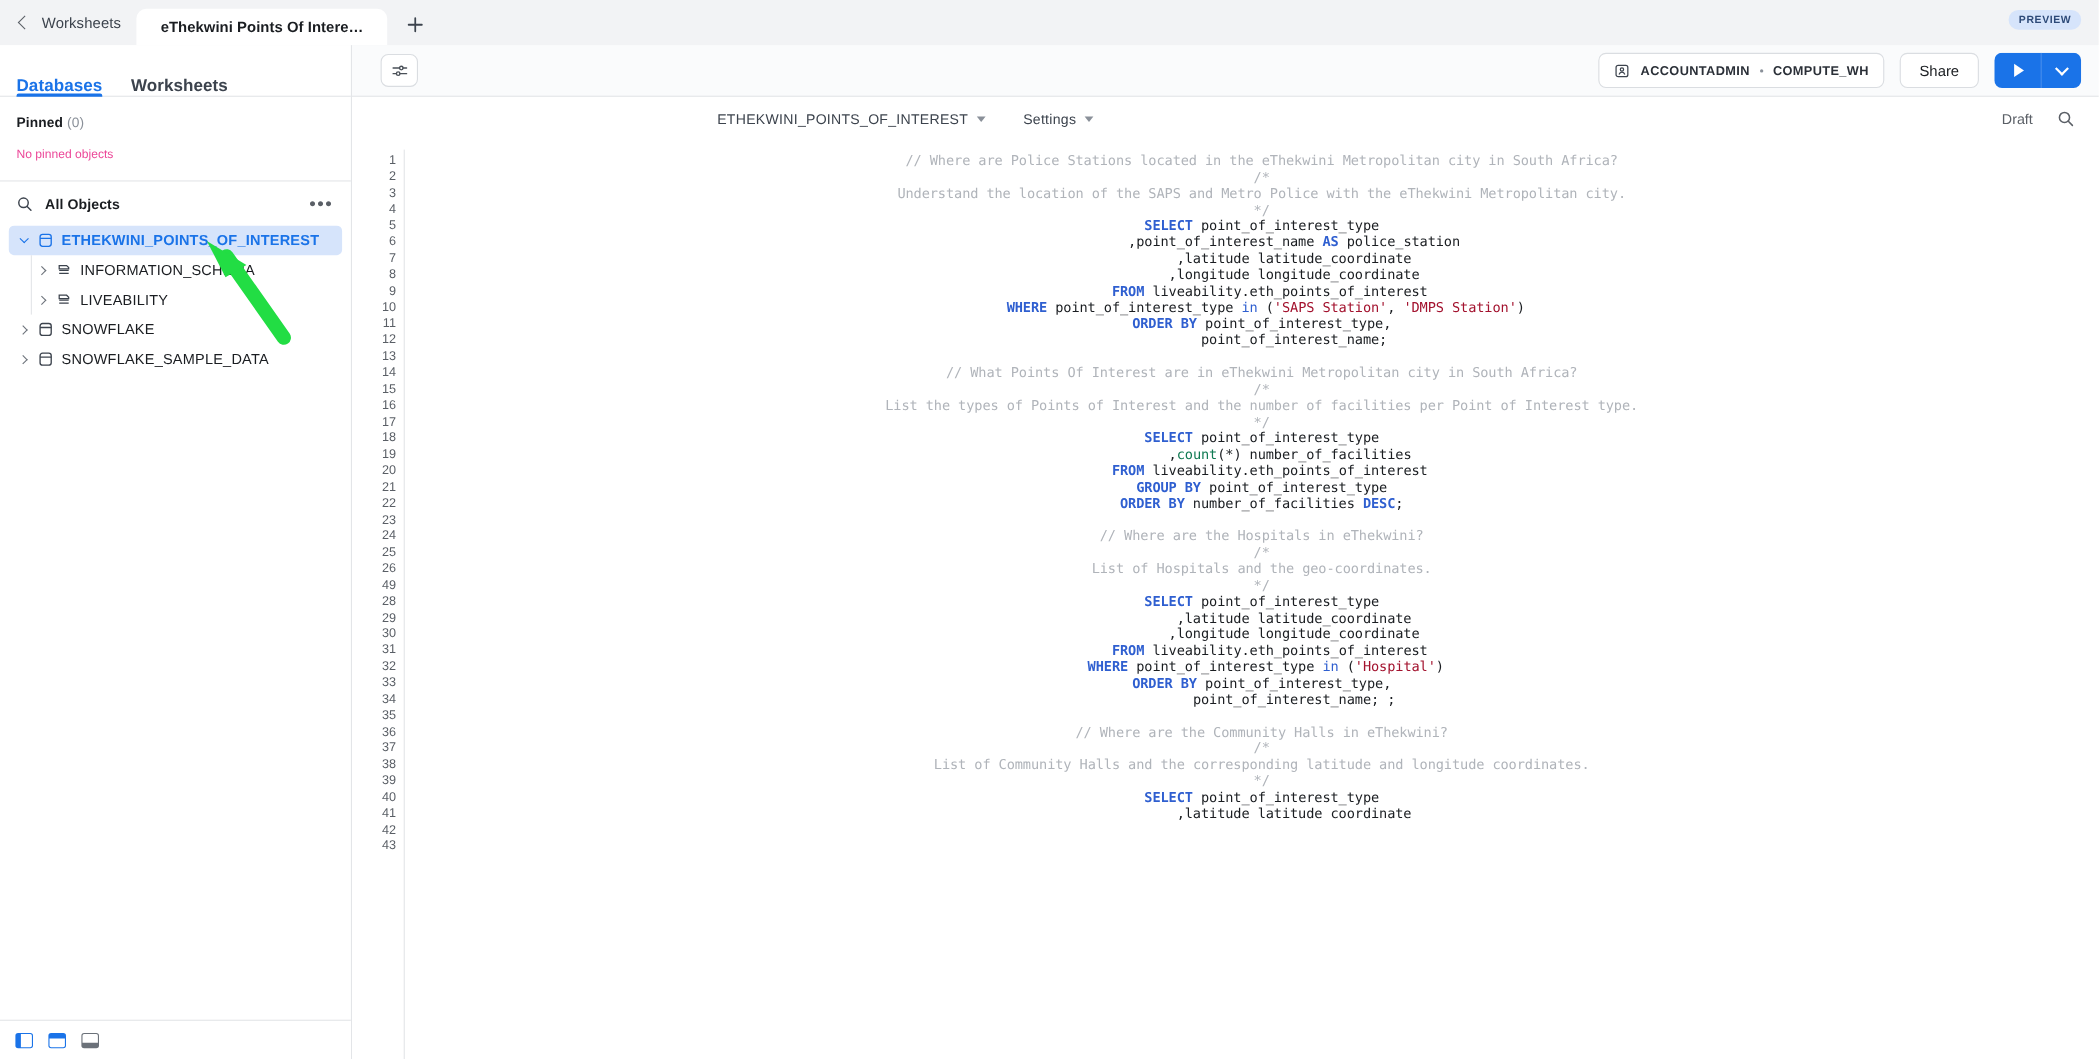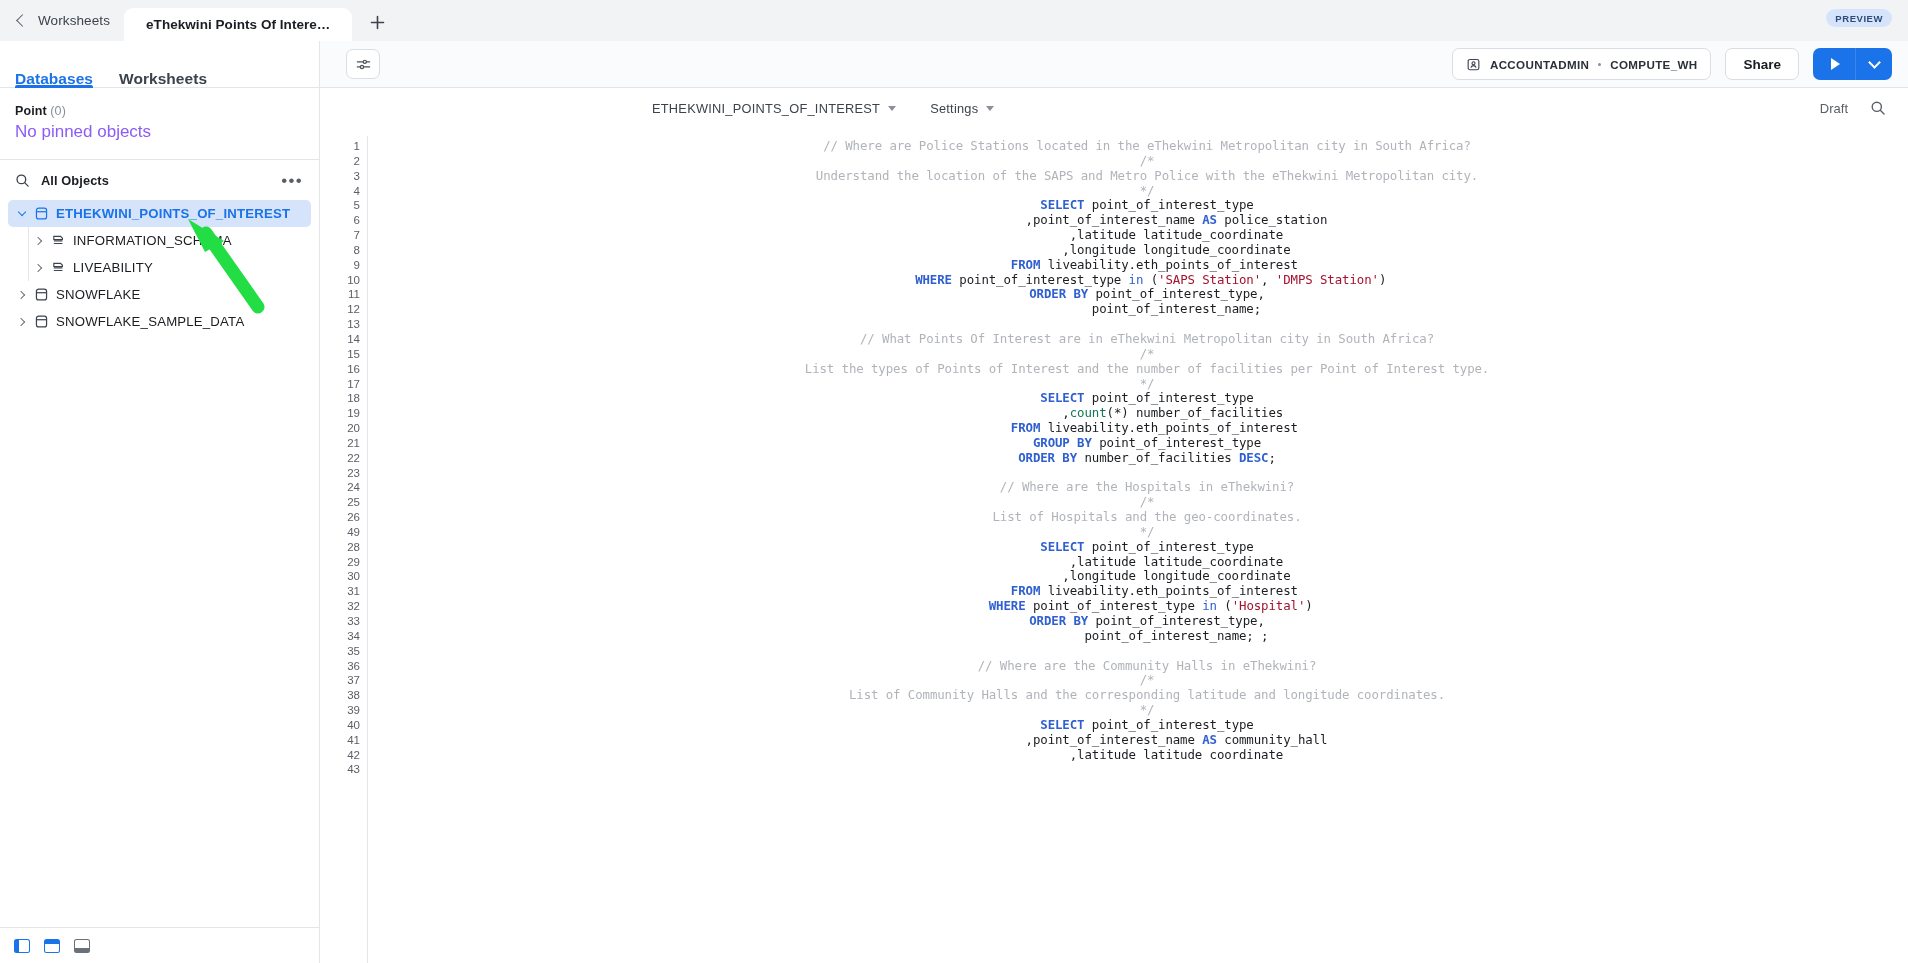--- a/index.html
+++ b/index.html
@@ -51,21 +51,21 @@
   .sb-tab { font-size: 15.5px; color: #3c434d; font-weight: 600; height: 47px; display: flex;
             align-items: flex-end; cursor: pointer; position: relative; letter-spacing: .05px; }
   .sb-tab.active { color: #1a73e8; }
   .sb-tab.active::after {
     content: ""; position: absolute; left: 0; right: 0; bottom: 0; height: 3px; background: #1a73e8;
     border-radius: 2px 2px 0 0;
   }
   .pinned-sec { padding: 16px 15px 0; }
   .pinned-title { font-size: 12.5px; color: #1a1d21; font-weight: 700; letter-spacing: .1px; }
   .pinned-title .cnt { color: #8a9099; font-weight: 400; }
-  .pinned-empty { font-size: 17px; color: #8b5cf6; margin-top: 4px; padding-bottom: 17px; }
+  .pinned-empty { font-size: 11px; color: #ec4899; margin-top: 17px; padding-bottom: 17px; }
   .sb-div { height: 1px; background: #e3e5e8; }
   .objects-row { display: flex; align-items: center; padding: 13px 14px 12px 15px; gap: 11px; }
   .obj-search-ico { width: 15px; height: 15px; flex: 0 0 15px; color: #3c434d; }
   .objects-label { font-size: 12.8px; font-weight: 700; color: #1a1d21; flex: 1; letter-spacing: .1px; }
   .dots { color: #5a5f66; font-size: 17px; letter-spacing: 1.3px; line-height: 10px; cursor: pointer; padding: 0 2px; }
 
   .tree { padding: 0 8px; overflow: hidden; flex: 1; }
   .node { display: flex; align-items: center; height: 27px; border-radius: 5px; gap: 7px;
           cursor: pointer; padding-right: 8px; position: relative; }
   .node.lvl0 { padding-left: 8px; }
@@ -97,21 +97,21 @@
   .ctx-chip {
     height: 32px; border: 1px solid #dadde1; border-radius: 7px; background: #fff;
     display: flex; align-items: center; padding: 0 13px; gap: 9px; cursor: pointer;
   }
   .ctx-ico { width: 15px; height: 15px; color: #3c434d; display: flex; }
   .ctx-txt { font-size: 11.6px; font-weight: 700; color: #2b3038; letter-spacing: .35px; }
   .ctx-dot { width: 3px; height: 3px; border-radius: 50%; background: #8a9099; }
   .share-btn {
     height: 32px; border: 1px solid #dadde1; border-radius: 7px; background: #fff;
     display: flex; align-items: center; padding: 0 17px; font-size: 13.5px; color: #1a1d21;
-    font-weight: 700; cursor: pointer;
+    font-weight: 400; cursor: pointer;
   }
   .run-group { display: flex; height: 32px; border-radius: 7px; overflow: hidden; }
   .run-main { width: 43px; background: #1a73e8; display: flex; align-items: center; justify-content: center;
               cursor: pointer; border-right: 1px solid #3b85eb; }
   .run-caret { width: 36px; background: #1a73e8; display: flex; align-items: center; justify-content: center; cursor: pointer; }
   .tri { width: 0; height: 0; border-left: 9px solid #fff; border-top: 6px solid transparent; border-bottom: 6px solid transparent; margin-left: 2px; }
   .cdown { width: 9px; height: 9px; border-right: 2px solid #fff; border-bottom: 2px solid #fff; transform: rotate(45deg); margin-top: -4px; }
 
   
   .ws-head { height: 40px; flex: 0 0 40px; display: flex; align-items: center; padding: 0 22px 0 332px; gap: 0; }
@@ -179,21 +179,21 @@
         <div class="sb-tab active">
           <span>Databases</span>
         </div>
         <div class="sb-tab">
           <span>Worksheets</span>
         </div>
       </div>
 
       <div class="pinned-sec">
         <div class="pinned-title">
-          <span>Point</span>
+          <span>Pinned</span>
           <span class="cnt">(0)</span>
         </div>
         <div class="pinned-empty">No pinned objects</div>
       </div>
       <div class="sb-div"></div>
 
       <div class="objects-row">
         <span class="obj-search-ico">
           <svg width="15" height="15" viewBox="0 0 16 16">
               <circle cx="6.8" cy="6.8" r="4.6" fill="none" stroke="currentColor" stroke-width="1.4"></circle>
@@ -420,21 +420,20 @@
             <div class="cl"><span>  </span><span class="kw">FROM</span><span> liveability.eth_points_of_interest</span></div>
             <div class="cl"><span> </span><span class="kw">WHERE</span><span> point_of_interest_type </span><span class="kw2">in</span><span> (</span><span class="str">'Hospital'</span><span>)</span></div>
             <div class="cl"><span class="kw">ORDER BY</span><span> point_of_interest_type,</span></div>
             <div class="cl"><span>        point_of_interest_name; ;</span></div>
             <div class="cl">&nbsp;</div>
             <div class="cl"><span class="cmt">// Where are the Community Halls in eThekwini?</span></div>
             <div class="cl"><span class="cmt">/*</span></div>
             <div class="cl"><span class="cmt">List of Community Halls and the corresponding latitude and longitude coordinates.</span></div>
             <div class="cl"><span class="cmt">*/</span></div>
             <div class="cl"><span class="kw">SELECT</span><span> point_of_interest_type</span></div>
-            <div class="cl"><span>        ,point_of_interest_name </span><span class="kw">AS</span><span> community_hall</span></div>
             <div class="cl"><span>        ,latitude latitude coordinate</span></div>
           </div>
       </div>
     </div>
   </div>
 
   <svg class="annot" viewBox="0 0 1908 963">
     <g>
       <path d="M258,307 L206,233" stroke="#22dd44" stroke-width="13" stroke-linecap="round" fill="none"></path>
       <path d="M188,219 L224,241 L205,252 Z" fill="#22dd44"></path>

